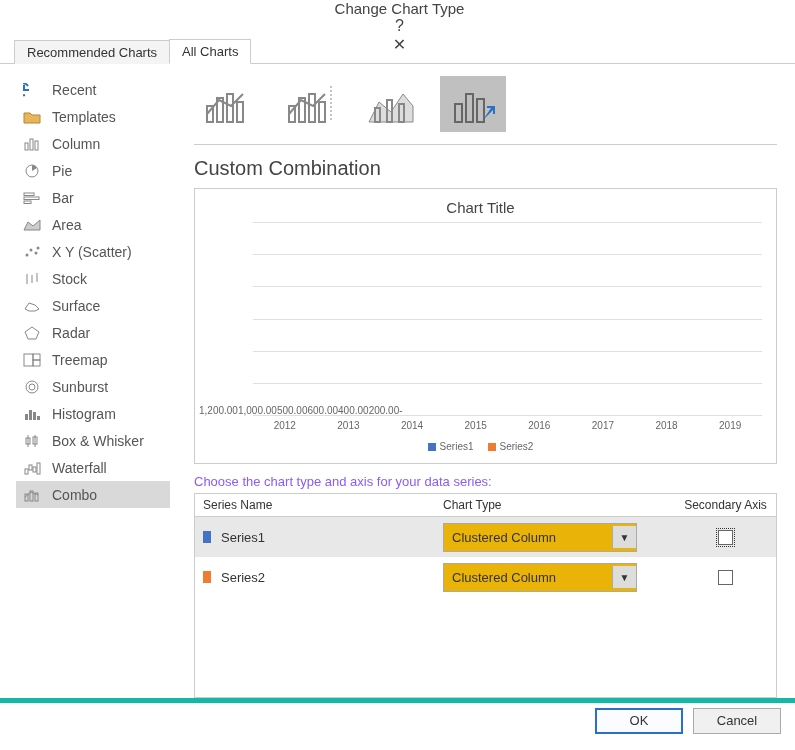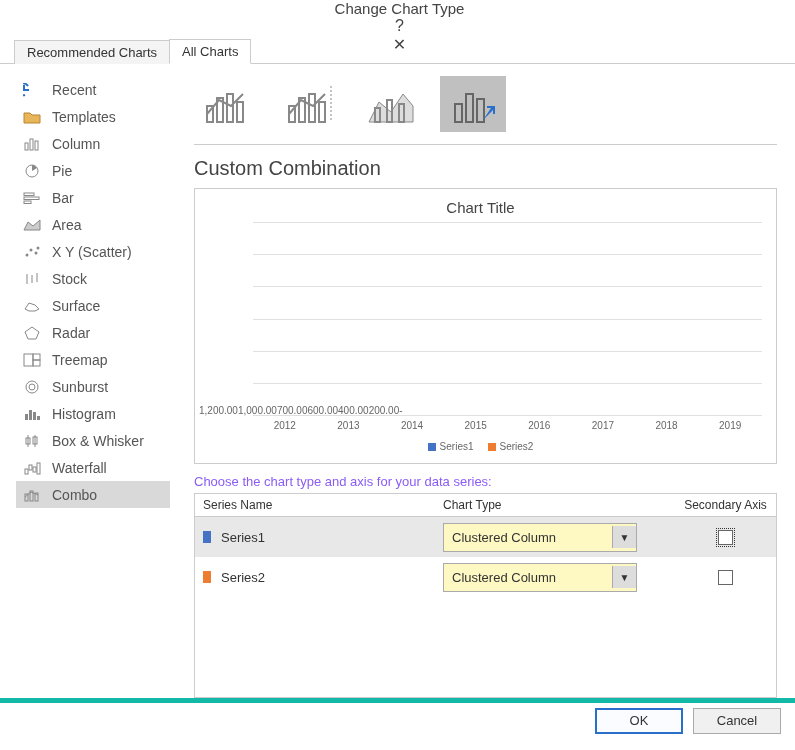--- a/index.html
+++ b/index.html
@@ -219,21 +219,21 @@
   .st-row.sel { background: #e8e8e8; }
   .series-swatch { width: 8px; height: 12px; }
   .series-swatch.s1 { background: #4472C4; }
   .series-swatch.s2 { background: #ED7D31; }
   .dropdown {
     display: flex;
     align-items: center;
     border: 1px solid #aaa;
     height: 29px;
     width: 194px;
-    background: #fef9c3;
+    background: #eab308;
   }
   .dropdown .dd-text { flex: 1; padding: 0 8px; font-size: 13px; }
   .dropdown .dd-btn {
     width: 24px; height: 22px;
     background: #ddd;
     display: flex; align-items: center; justify-content: center;
     border-left: 1px solid #aaa;
     font-size: 10px;
   }
   .checkbox {
@@ -484,21 +484,21 @@
     </div>
 
     <div class="section-title">Custom Combination</div>
 
     <div class="preview">
       <div class="chart-title">Chart Title</div>
       <div class="chart-area">
         <div class="y-axis" id="y-axis">
             <span>1,200.00</span>
             <span>1,000.00</span>
-            <span>700.00</span>
+            <span>500.00</span>
             <span>600.00</span>
             <span>400.00</span>
             <span>200.00</span>
             <span>-</span>
           </div>
         <div class="plot" id="plot">
           <div class="bars" id="bars">
               <div class="bar-group">
                 <div class="bar s1" style="height: 5.83333%;"></div>
                 <div class="bar s2" style="height: 72.5%;"></div>

